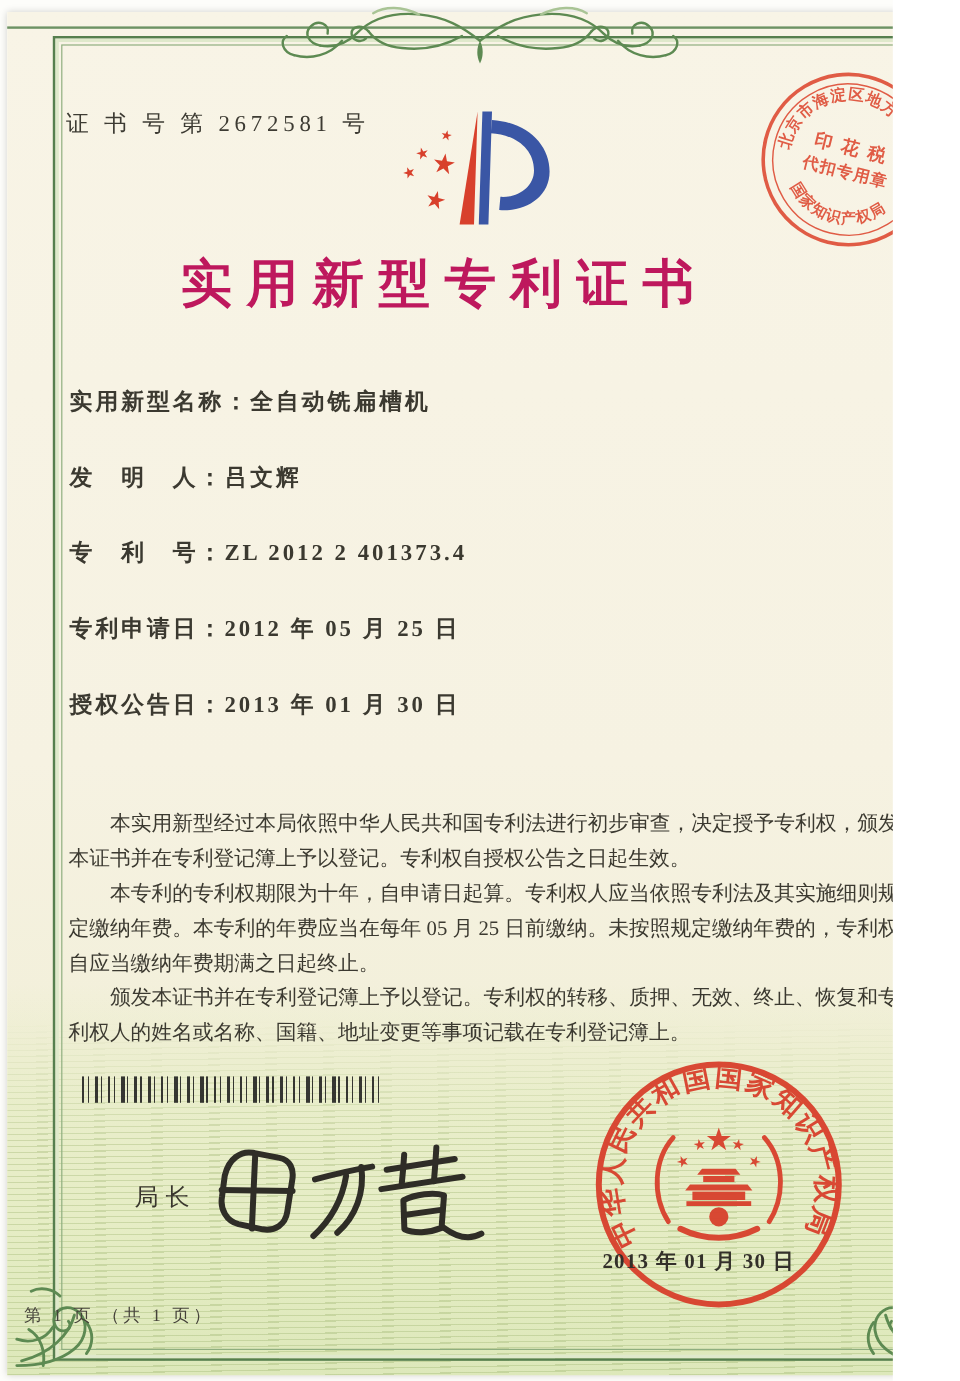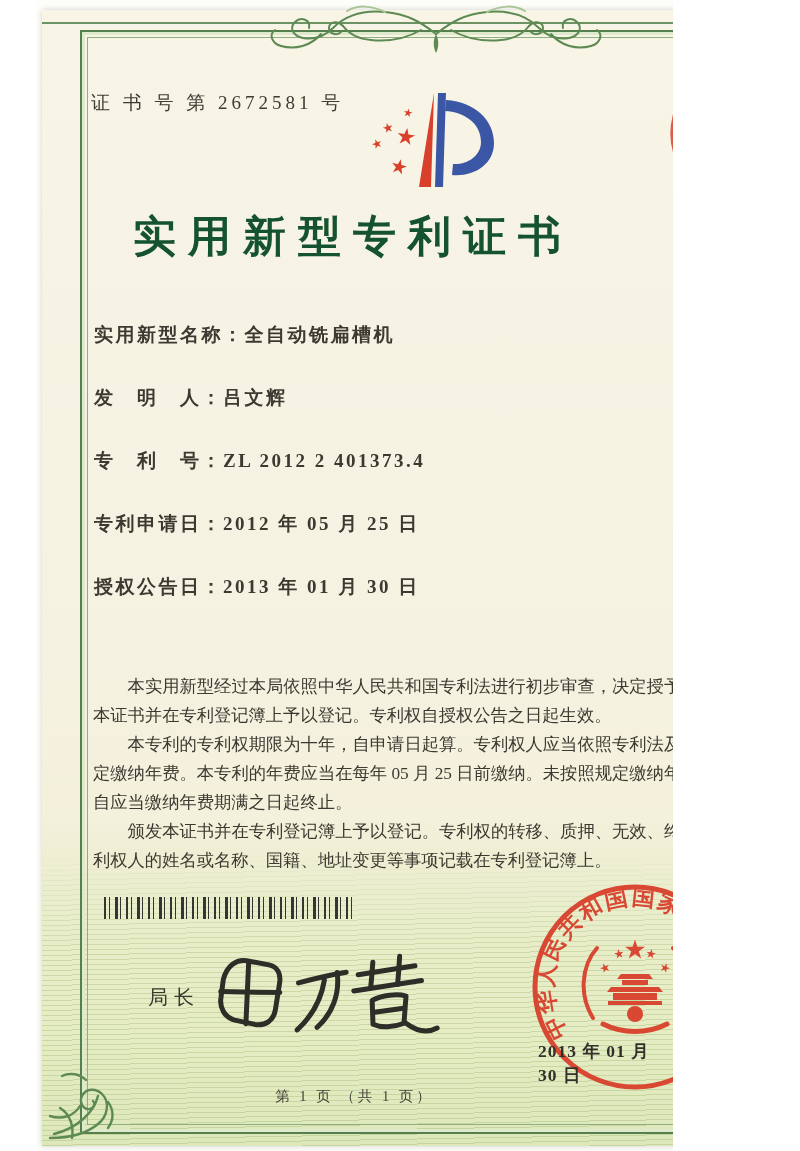--- a/index.html
+++ b/index.html
@@ -1,48 +1,48 @@
 <!DOCTYPE html>
 <html><head>
 <meta charset="utf-8">
 <style>
   html,body{margin:0;padding:0;background:#ffffff;}
-  .page{position:relative;width:637px;height:1151px;overflow:hidden;
-        font-family:"Liberation Serif","DejaVu Serif",serif;background:#fdfdfa;margin-left:36px;}
+  .page{position:relative;width:744px;height:1151px;overflow:hidden;
+        font-family:"Liberation Serif","DejaVu Serif",serif;background:#fdfdfa;}
   .paper{position:absolute;left:6px;top:10px;width:788px;height:1136px;
          background:linear-gradient(180deg,#f8f4e6 0%,#f6f2e2 55%,#f3f0db 72%,#f1eed6 82%);
          box-shadow:0 0 6px rgba(0,0,0,.18);}
   .green-zone{position:absolute;left:6px;top:820px;width:788px;height:326px;
          background:linear-gradient(180deg,rgba(230,237,198,0) 0%,rgba(230,237,198,.75) 30%,#e6edc5 60%,#dde8ba 100%);}
   .green-lines{position:absolute;left:6px;top:850px;width:788px;height:296px;
          background:repeating-linear-gradient(179deg,rgba(141,168,92,.30) 0 1px,rgba(0,0,0,0) 1px 5px);
          -webkit-mask:linear-gradient(180deg,transparent,#000 35%);
          mask:linear-gradient(180deg,transparent,#000 35%);}
   .topline{position:absolute;left:6px;top:22px;width:788px;height:2px;background:#6d9264;}
   .frame{position:absolute;left:44px;top:30px;width:720px;height:1100px;
          border:2px solid #567f4e;box-shadow:inset 0 0 0 3px #dfe9cb;}
   .frame2{position:absolute;left:51px;top:37px;width:706px;height:1086px;border:1px solid #8fae7f;}
   .cert-no{position:absolute;left:55px;top:90px;font-size:19px;letter-spacing:4px;color:#3d3b33;}
   .title{position:absolute;left:0;right:15px;top:208px;text-align:center;font-size:43px;font-weight:700;
-         letter-spacing:12px;text-indent:12px;color:#14532d;}
+         letter-spacing:12px;text-indent:12px;color:#be185d;}
   .fields{position:absolute;left:58px;top:322px;width:660px;font-weight:bold;}
   .field{height:63px;font-size:19px;letter-spacing:2.5px;color:#3b3930;}
   .paras{position:absolute;left:57px;top:672px;width:692px;font-size:17.3px;line-height:29px;
          text-align:justify;color:#3b3930;}
   .paras p{margin:0;text-indent:2em;}
   .barcode{position:absolute;left:68px;top:897px;width:252px;height:22px;opacity:.88;
          background:repeating-linear-gradient(90deg,#1d1d1d 0 2px,transparent 2px 5px,#1d1d1d 5px 6px,
          transparent 6px 11px,#1d1d1d 11px 14px,transparent 14px 16px,#1d1d1d 16px 17px,transparent 17px 22px);}
   .director{position:absolute;left:112px;top:984px;font-size:20px;letter-spacing:6px;color:#39362d;text-align:right;}
   .sig-svg{position:absolute;left:168px;top:942px;transform:rotate(-2deg);}
   .sig-hidden{position:absolute;left:200px;top:960px;opacity:0;font-size:40px;}
   .issue-date{position:absolute;left:502px;top:1039px;font-size:17.5px;letter-spacing:1px;
          color:#33302a;z-index:7;font-weight:600;}
-  .footer{position:absolute;left:0;right:0;top:1087px;text-align:center;font-size:14.5px;
-         letter-spacing:3px;color:#45423a;}
+  .footer{position:absolute;left:0;right:0;top:1087px;text-align:left;font-size:14.5px;
+         letter-spacing:3px;color:#45423a;padding-left:20px;}
   .stamp-top{position:absolute;left:622px;top:48px;z-index:6;opacity:.92;transform:rotate(14deg);}
   .seal-main{position:absolute;left:484px;top:872px;z-index:5;opacity:.95;}
   .orn-top{position:absolute;left:215px;top:0;z-index:2;}
   .orn-bl{position:absolute;left:10px;top:1050px;transform:scaleX(-1);}
   .orn-br{position:absolute;left:698px;top:1050px;}
   .logo{position:absolute;left:318px;top:90px;}
   svg text{font-family:"Liberation Serif","DejaVu Serif",serif;}
 </style>
 </head>
 <body>

